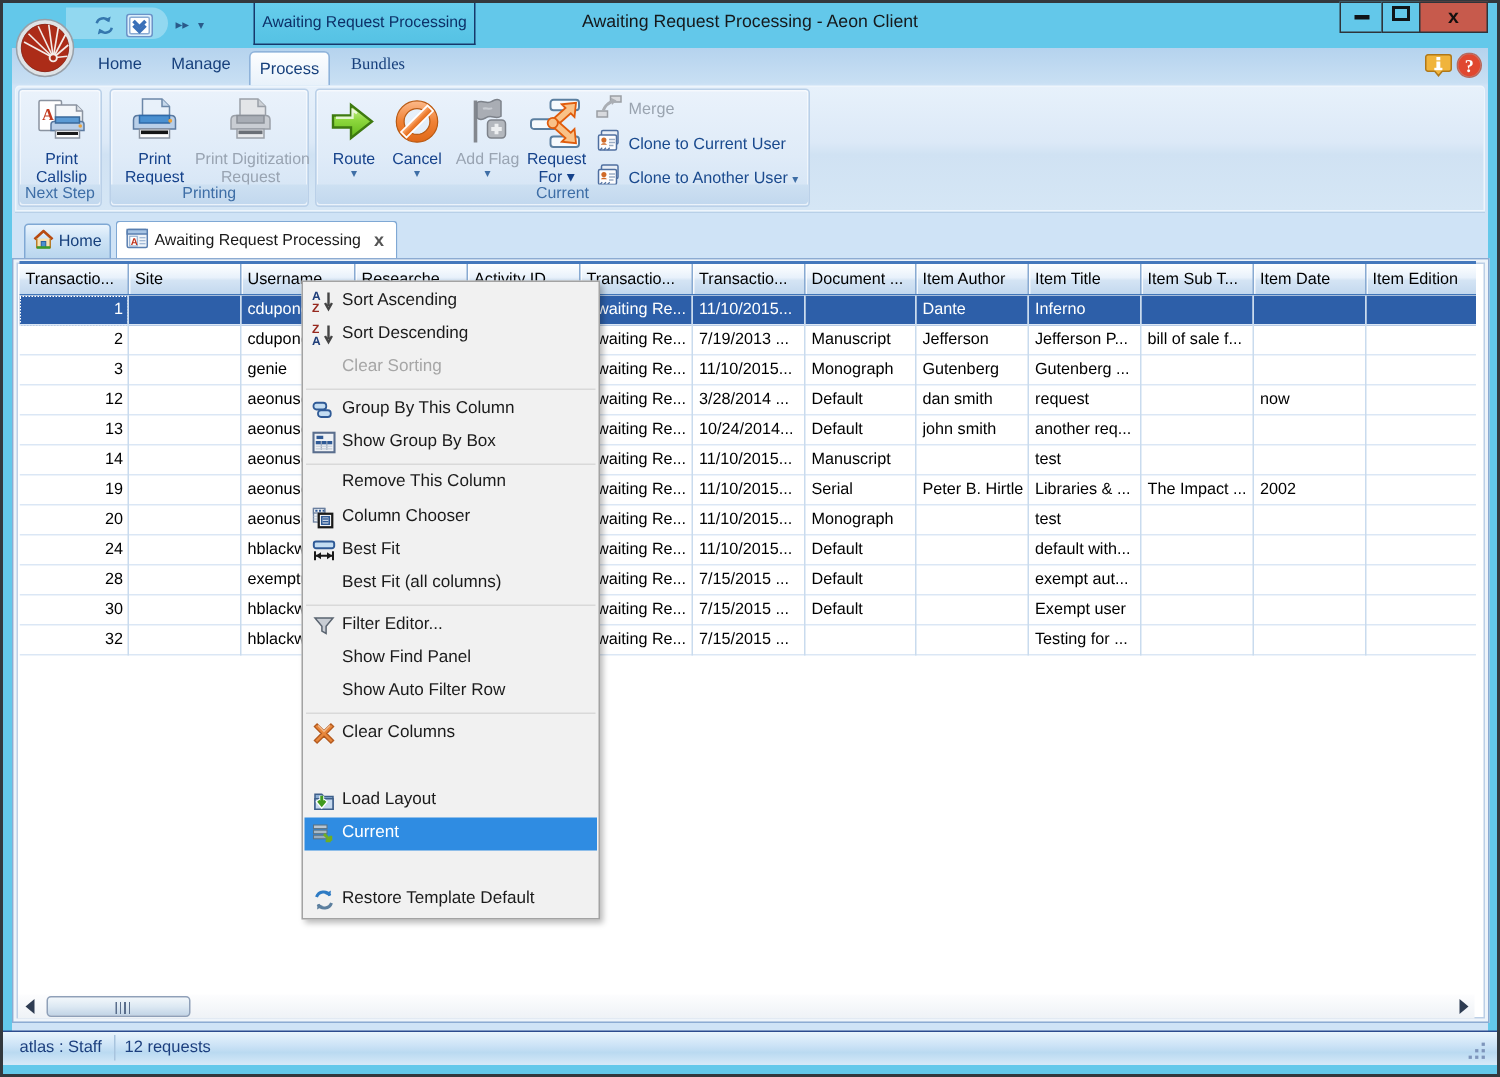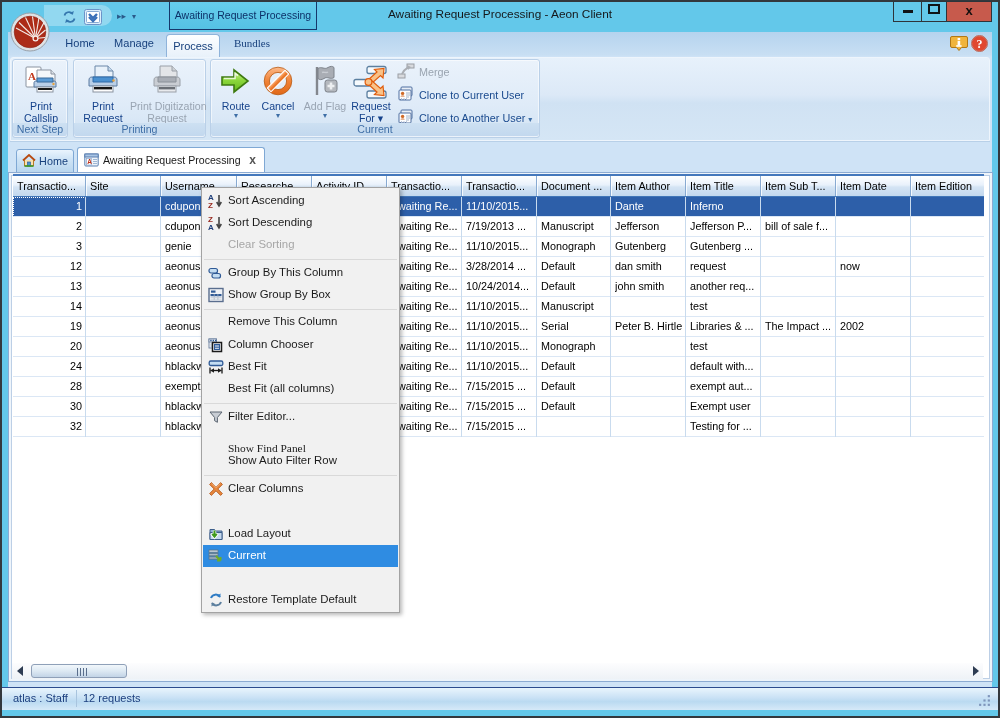--- a/index.html
+++ b/index.html
@@ -540,21 +540,21 @@
         <span class="mic"></span>
         <span class="ml">Best Fit (all columns)</span>
       </div>
       <div class="msep" style="top:215.0px;"></div>
       <div class="mi" style="top:217.8px;">
         <span class="mic"><svg width="16" height="16" viewBox="0 0 16 16">
             <path d="M2 3 h12 l-4.6 5.5 v4.8 l-2.8-1.6 v-3.2 z" fill="#c8cdd4" stroke="#5a6470" stroke-width="1"></path>
           </svg></span>
         <span class="ml">Filter Editor...</span>
       </div>
-      <div class="mi" style="top:250px;font-family:Liberation Serif, serif;">
+      <div class="mi" style="top:240px;">
         <span class="mic"></span>
         <span class="ml">Show Find Panel</span>
       </div>
       <div class="mi" style="top:262.4px;">
         <span class="mic"></span>
         <span class="ml">Show Auto Filter Row</span>
       </div>
       <div class="msep" style="top:287.1px;"></div>
       <div class="mi" style="top:289.9px;">
         <span class="mic"><svg width="16" height="16" viewBox="0 0 16 16">

